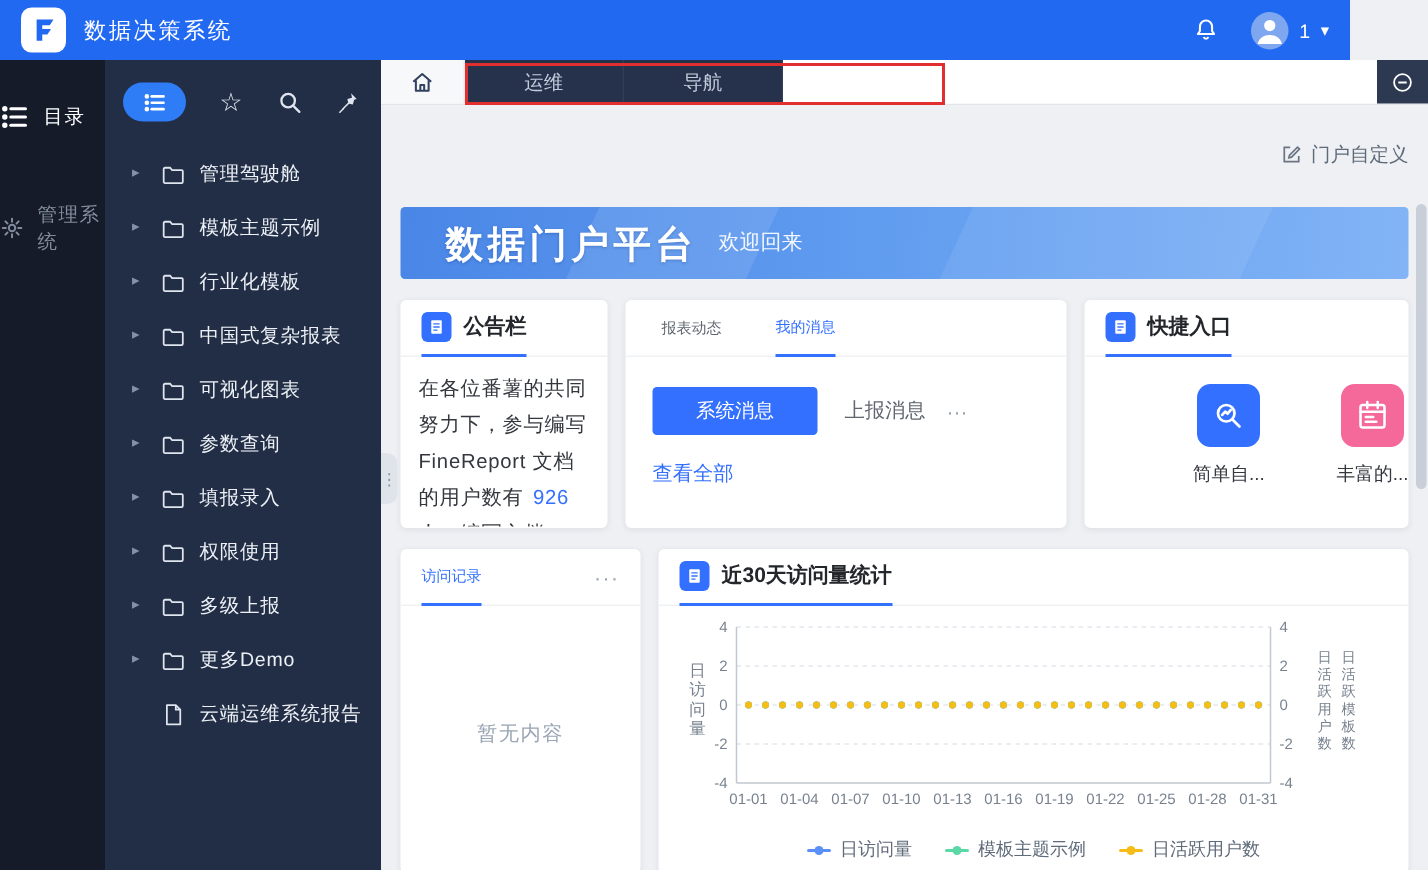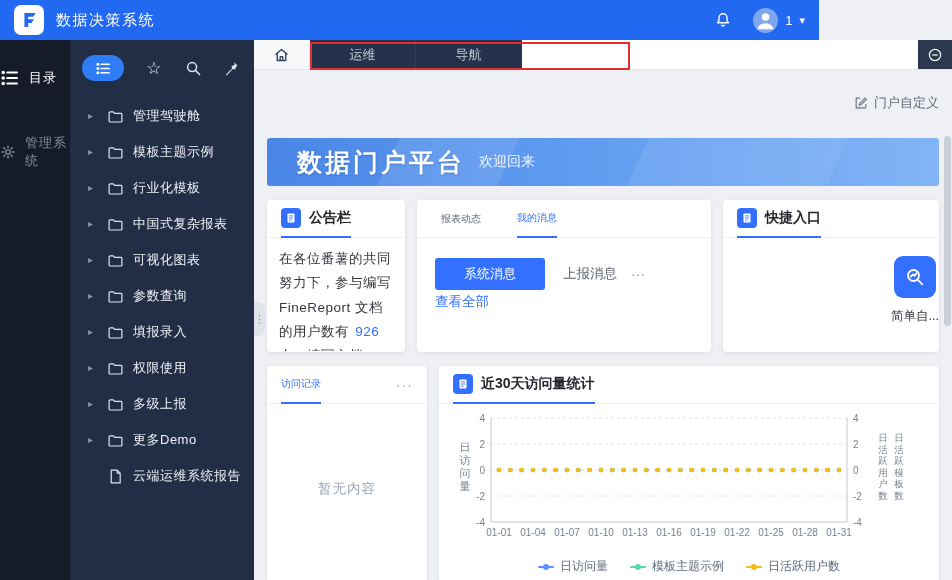--- a/index.html
+++ b/index.html
@@ -1,20 +1,20 @@
 <!DOCTYPE html>
 <html><head>
 <meta charset="utf-8">
 <style>
   * { margin:0; padding:0; box-sizing:border-box; }
   html,body { width:952px; height:580px; overflow:hidden; }
   body { position:relative; background:#eef0f4; font-family:"Liberation Sans","DejaVu Sans",sans-serif; }
 
   
-  .topbar { position:absolute; left:0; top:0; width:819px; height:40px; background:#2269f2;
+  .topbar { position:absolute; left:0; top:0; width:900px; height:40px; background:#2269f2;
             display:flex; align-items:center; padding:0 14px; z-index:20; }
   .logo-box { width:30px; height:30px; background:#fff; border-radius:7px; display:flex;
               align-items:center; justify-content:center; }
   .app-title { color:#fff; font-size:15px; margin-left:12px; letter-spacing:1.5px; font-weight:500; }
   .topbar-right { margin-left:auto; display:flex; align-items:center; gap:20px; }
   .tb-icon { width:20px; height:20px; display:flex; align-items:center; justify-content:center; cursor:pointer; }
   .user-group { display:flex; align-items:center; gap:7px; cursor:pointer; }
   .avatar { width:25px; height:25px; border-radius:50%; background:#7fa7f0; overflow:hidden;
             display:flex; align-items:flex-end; justify-content:center; }
   .user-num { color:#fff; font-size:13px; }
@@ -95,21 +95,21 @@
               height:113px; overflow:hidden; }
   .ann-num { color:#3370ff; padding:0 2px; }
 
   .msg-hd { gap:36px; padding-left:24px; }
   .msg-body { padding:20px 18px 0; }
   .msg-row { display:flex; align-items:center; }
   .btn-primary { background:#3370ff; color:#fff; font-size:13px; padding:7px 29px; border:none;
                  border-radius:3px; cursor:pointer; }
   .msg-sub { margin-left:18px; color:#60666f; font-size:13.5px; cursor:pointer; }
   .msg-more { margin-left:14px; color:#9aa3af; font-size:14px; cursor:pointer; }
-  .view-all { display:inline-block; margin-top:3px; color:#3370ff; font-size:13.5px; cursor:pointer; text-decoration:none; }
+  .view-all { display:inline-block; margin-top:17px; color:#3370ff; font-size:13.5px; cursor:pointer; text-decoration:none; }
 
   .quick-body { display:flex; justify-content:flex-end; gap:48px; padding-top:18px; }
   .quick-item { display:flex; flex-direction:column; align-items:center; cursor:pointer; }
   .quick-ico { width:42px; height:42px; border-radius:9px; display:flex; align-items:center; justify-content:center; }
   .quick-ico.blue { background:#3370ff; }
   .quick-ico.pink { background:#f5699a; }
   .quick-label { margin-top:10px; font-size:12.5px; color:#34383e; }
 
   .visits-body { height:170px; display:flex; align-items:center; justify-content:center; }
   .empty-text { color:#9aa6b5; font-size:13.5px; letter-spacing:1px; }
@@ -396,20 +396,33 @@
         <div class="quick-body">
           <div class="quick-item">
             <span class="quick-ico blue">
               <svg width="24" height="24" viewBox="0 0 24 24" fill="none" stroke="#ffffff" stroke-width="1.8" stroke-linecap="round" stroke-linejoin="round">
                 <circle cx="10.5" cy="10.5" r="5.5"></circle>
                   <line x1="14.8" y1="14.8" x2="19.3" y2="19.3"></line>
                 <path d="M7.8 11.6l2-2.2 1.6 1.4 2.1-2.5"></path>
               </svg>
             </span>
             <span class="quick-label">简单自...</span>
+          </div>
+          <div class="quick-item">
+            <span class="quick-ico pink">
+              <svg width="24" height="24" viewBox="0 0 24 24" fill="none" stroke="#ffffff" stroke-width="1.7" stroke-linecap="round">
+                <rect x="4" y="5" width="16" height="15" rx="1.5"></rect>
+                  <line x1="4" y1="9.5" x2="20" y2="9.5"></line>
+                <line x1="8.5" y1="3" x2="8.5" y2="7"></line>
+                  <line x1="15.5" y1="3" x2="15.5" y2="7"></line>
+                <line x1="7.5" y1="13" x2="12.5" y2="13"></line>
+                  <line x1="7.5" y1="16.2" x2="14.5" y2="16.2"></line>
+              </svg>
+            </span>
+            <span class="quick-label">丰富的...</span>
           </div>
         </div>
       </div>
     </div>
 
     <div class="row2">
 
       <div class="card card-visits">
         <div class="card-hd">
           <div class="hd-tab active">

